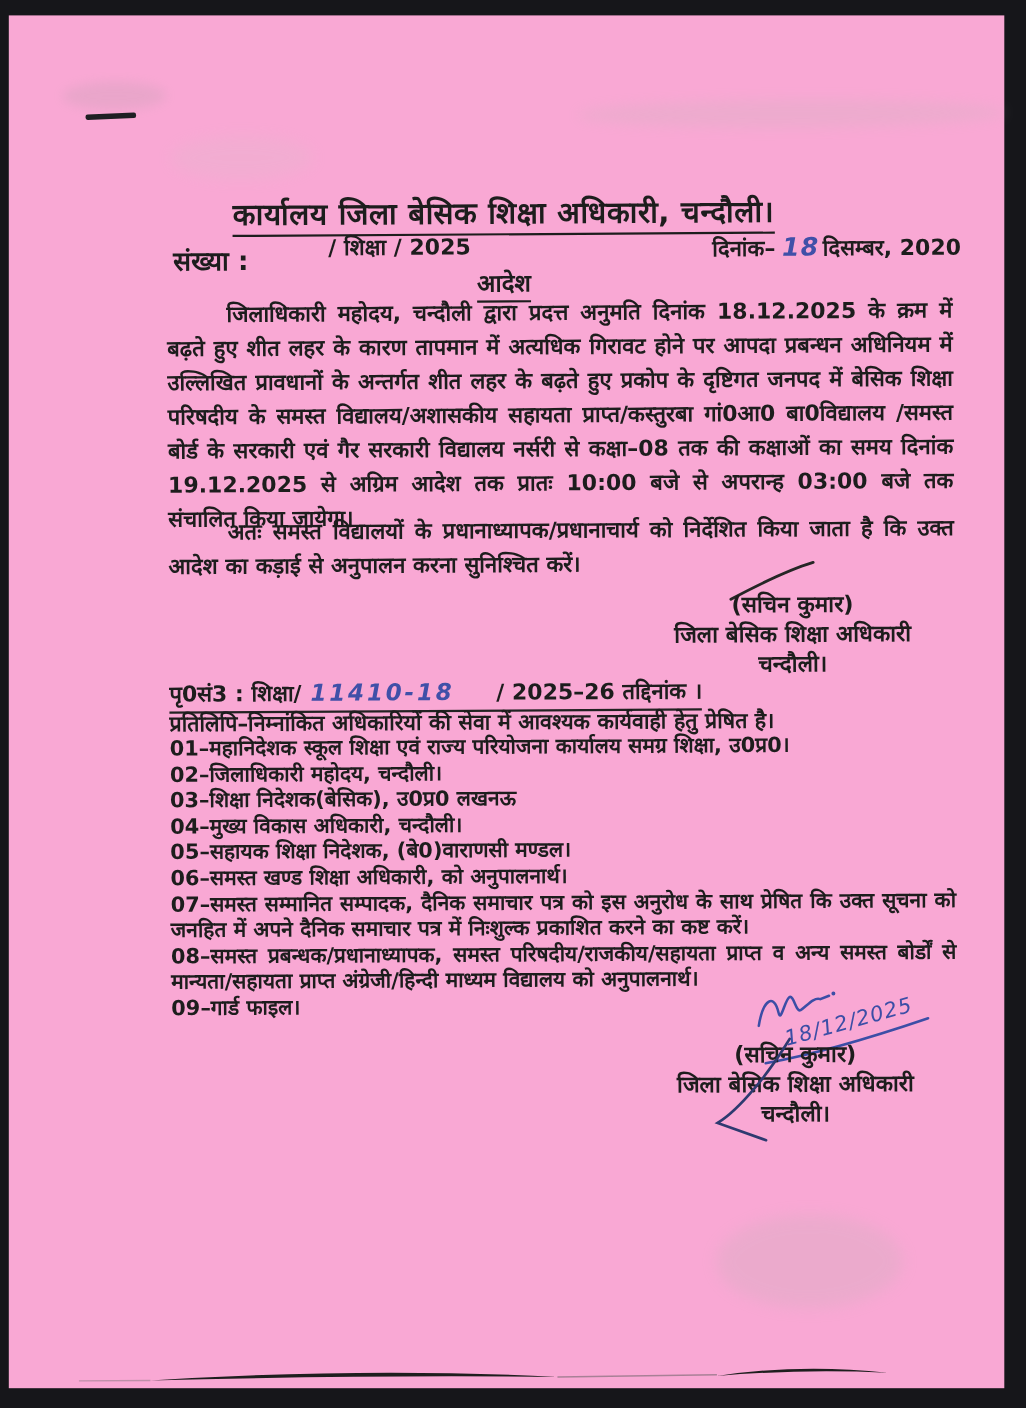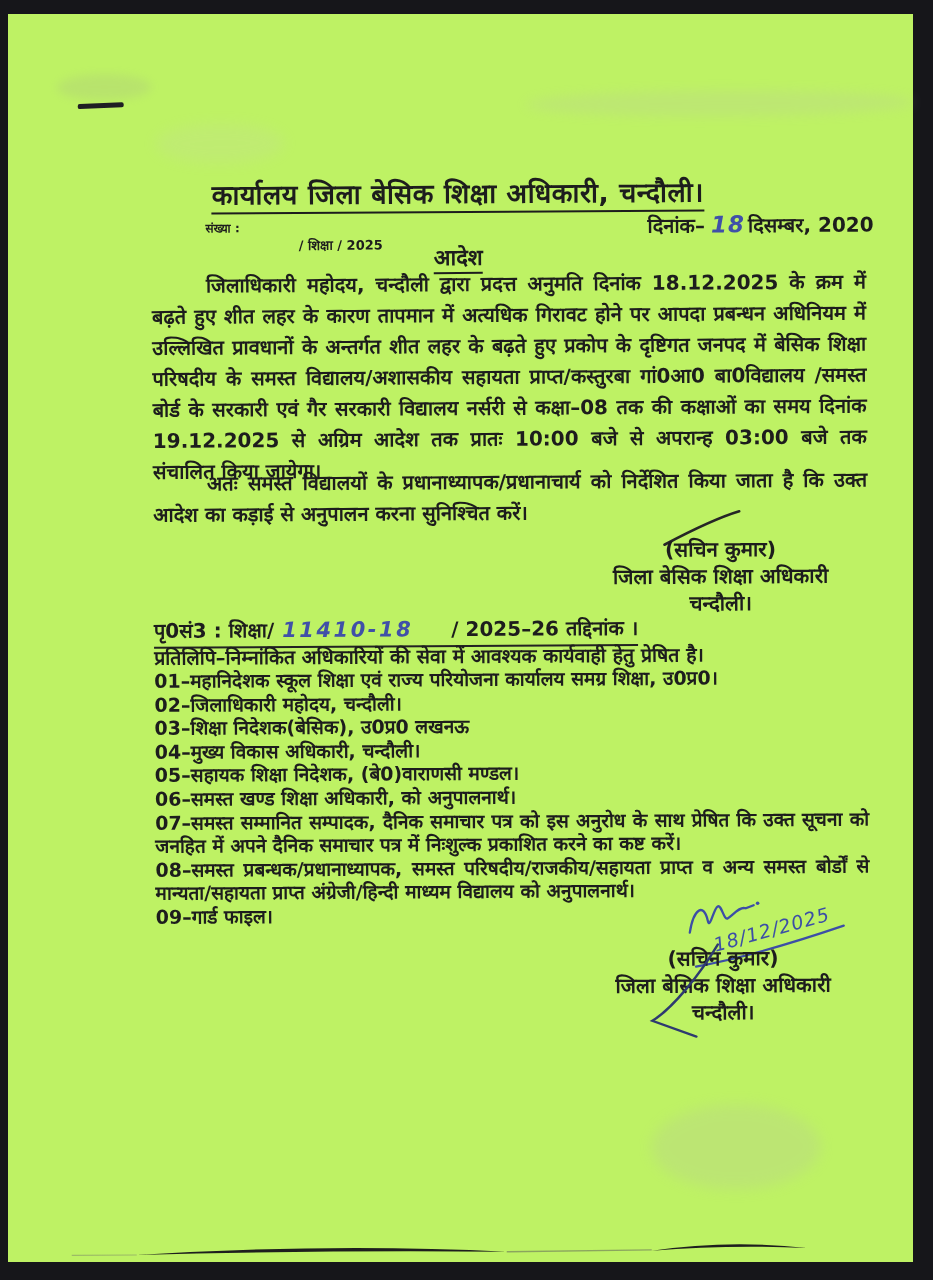--- a/index.html
+++ b/index.html
@@ -3,32 +3,32 @@
 <meta charset="utf-8">
 <style>
   html,body{margin:0;padding:0;background:#0d0d10;}
   .scan{
     position:relative;width:933px;height:1280px;overflow:hidden;
     background:#16161a;
     font-family:"DejaVu Sans","Liberation Sans",sans-serif;
   }
   .paper{
     position:absolute;left:8px;top:14px;width:905px;height:1248px;
-    background:#bef264;color:#1d1d1d;
+    background:#f9a8d4;color:#1d1d1d;
   }
   .content{position:absolute;inset:0;transform:rotate(-0.35deg);}
   .abs{position:absolute;}
   
   .office-title{
     top:160px;left:0;width:100%;text-align:center;
     font-size:27px;font-weight:bold;letter-spacing:0.5px;
   }
   .office-title span{border-bottom:2.5px solid #1d1d1d;padding-bottom:2px;}
-  .number-label{top:204px;left:152px;font-size:12px;font-weight:bold;margin-left:48px;}
-  .number-value{top:221px;left:293px;font-size:13px;font-weight:bold;}
+  .number-label{top:204px;left:152px;font-size:24px;font-weight:bold;}
+  .number-value{top:196px;left:293px;font-size:20px;font-weight:bold;}
   .date-line{top:199px;left:642px;font-size:20px;font-weight:bold;white-space:nowrap;}
   .hw{color:#4050a8;font-style:italic;}
   .date-line .hw{font-size:23px;letter-spacing:1px;padding:0 3px 0 6px;margin-top:48px;}
   .order-heading{top:227px;left:0;width:100%;text-align:center;font-size:22px;font-weight:bold;}
   .order-heading span{border-bottom:2px solid #1d1d1d;padding-bottom:2px;}
   
   .para{
     left:146px;width:714px;font-size:20px;font-weight:bold;line-height:31px;
     text-align:justify;text-justify:inter-word;color:#1d1d1d;
   }

